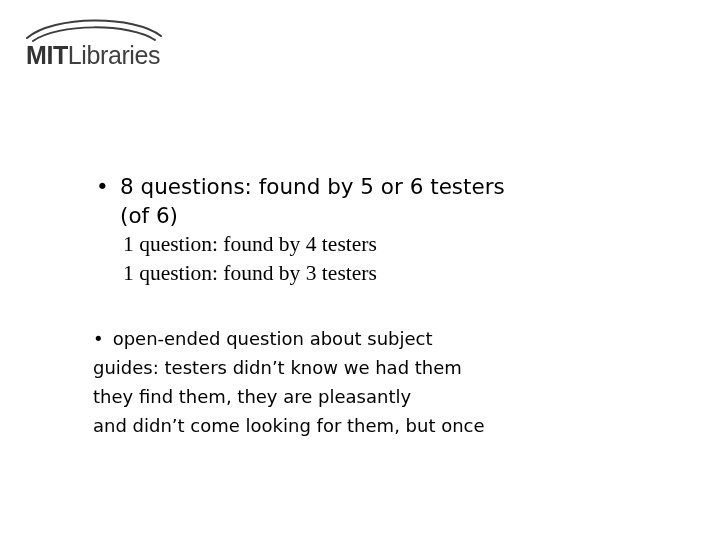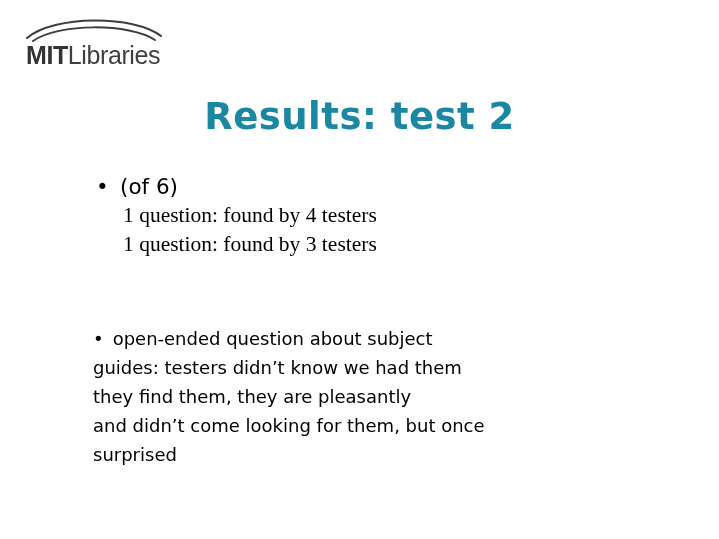--- a/index.html
+++ b/index.html
@@ -132,37 +132,36 @@
   <div class="logo">
     <svg class="logo-arcs" viewBox="0 0 140 30">
       <path d="M3 26 C 30 3, 110 3, 137 24" stroke="#3d3d3d" stroke-width="2.1" fill="none" stroke-linecap="round"></path>
       <path d="M9 29 C 34 11, 106 11, 131 28" stroke="#3d3d3d" stroke-width="2.0" fill="none" stroke-linecap="round"></path>
     </svg>
     <div class="logo-wordmark">
       <span class="mit">MIT</span><span class="libraries">Libraries</span>
     </div>
   </div>
 
-  <div class="slide-title">Results: test 2</div>
 
   <div class="body-area">
 
     <div class="block-one">
       <div class="line-bullet">
         <span class="dot">•</span>
+        <span>8 questions: found by 5 or 6 testers</span>
       </div>
       <div class="line-indent-a">(of 6)</div>
       <div class="line-indent-b">1 question: found by 4 testers</div>
       <div class="line-indent-b">1 question: found by 3 testers</div>
     </div>
 
     <div class="block-two">
       <div class="para-line">
         <span class="dot">•</span><span>open-ended question about subject</span>
       </div>
       <div class="para-line">guides: testers didn’t know we had them</div>
       <div class="para-line">they find them, they are pleasantly</div>
       <div class="para-line">and didn’t come looking for them, but once</div>
-      <div class="para-line">surprised</div>
     </div>
 
   </div>
 </div>
 
 </body></html>

